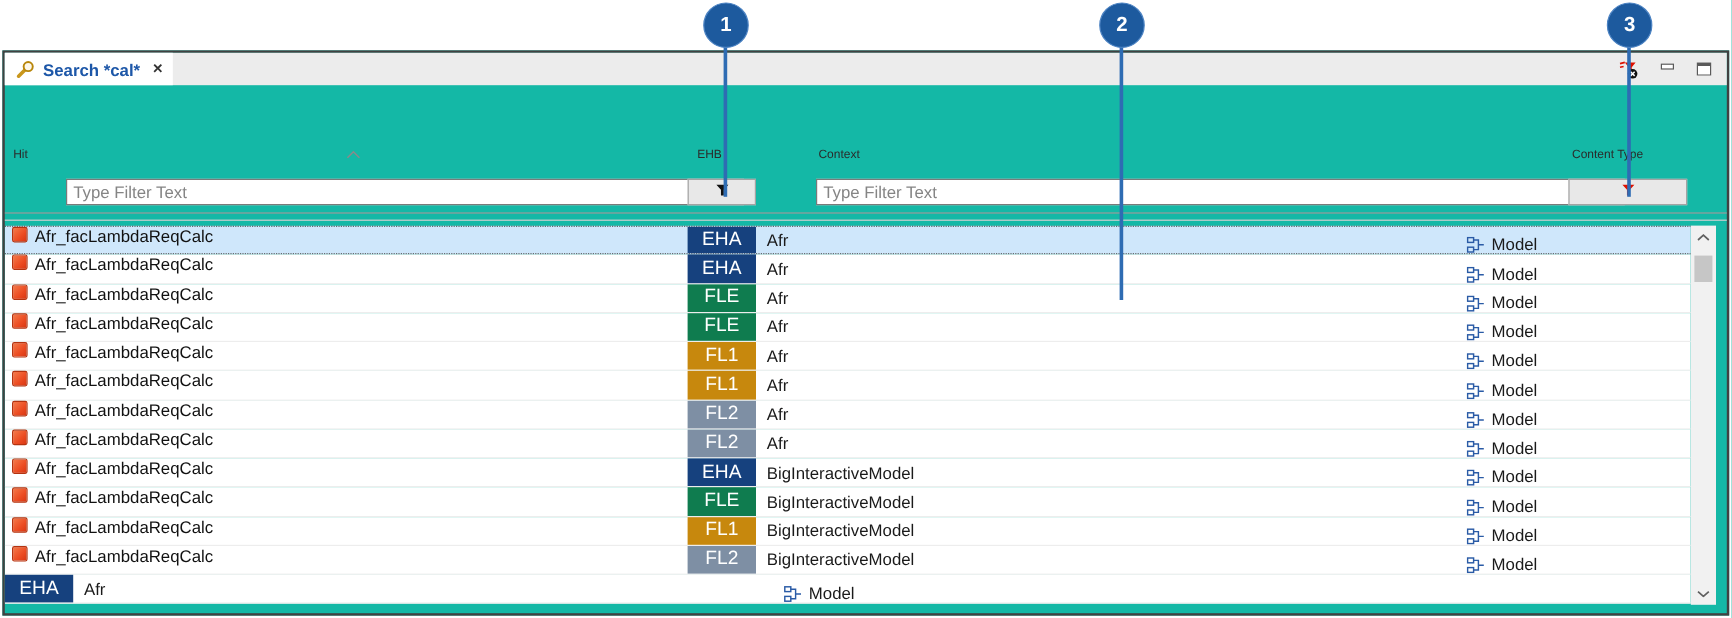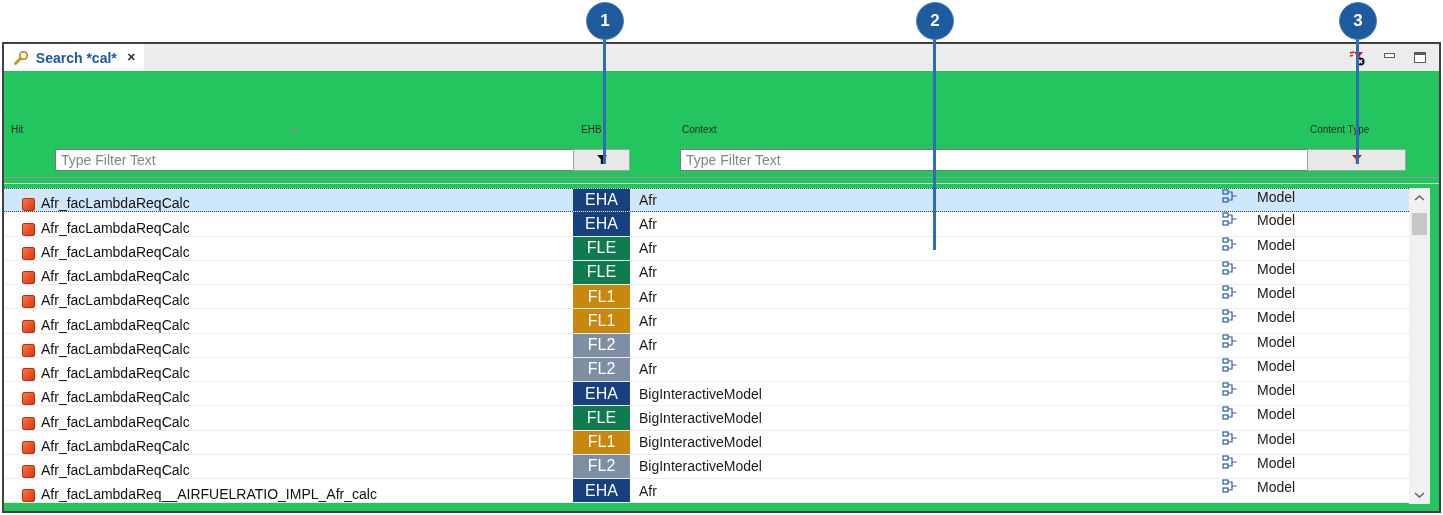--- a/index.html
+++ b/index.html
@@ -20,21 +20,21 @@
   #callout-line-1 { left:603px; top:38px; height:126px; }
   #callout-line-2 { left:933px; top:38px; height:212px; }
   #callout-line-3 { left:1356px; top:38px; height:126px; }
   #callout-1 { left:586px; }
   #callout-2 { left:916px; }
   #callout-3 { left:1339px; }
 
   
   .panel {
     position:absolute; left:2px; top:42px; right:2px; bottom:2px;
-    border:2px solid #414141; background:#22c55e;
+    border:2px solid #414141; background:#14b8a6;
   }
 
   
   .tabbar { height:27px; background:#ececec; display:flex; align-items:stretch; }
   .tab {
     width:140px; background:#ffffff; display:flex; align-items:center;
     gap:6px; padding:0 8px;
   }
   .tab-title { color:#1d57a8; font-weight:bold; font-size:14px; white-space:nowrap; }
   .tab-close { color:#333; font-size:11px; font-weight:bold; margin-left:4px; cursor:default; }
@@ -77,33 +77,33 @@
   
   .results { position:absolute; left:0; top:144px; width:1405px; height:316px; overflow:hidden; }
   .row {
     height:24.25px; display:flex; align-items:stretch; background:#fff;
     border-bottom:1px solid #ededed; cursor:default;
   }
   .row.selected {
     background:#cfe7fb;
     border-top:1px dotted #444; border-bottom:1px dotted #444;
   }
-  .cell-hit { width:569px; display:flex; align-items:flex-end; gap:6px; padding-left:18px; }
+  .cell-hit { width:569px; display:flex; align-items:flex-start; gap:6px; padding-left:6px; }
   .hit-icon {
     width:13px; height:13px; border-radius:2px; flex:none;
     background:linear-gradient(135deg,#f47a4a 0%,#ec4c22 60%,#d83814 100%);
     border:1px solid #b5330f;
   }
   .hit-text { font-size:14px; color:#111; white-space:nowrap; }
   .badge {
     width:57px; flex:none; display:flex; align-items:center; justify-content:center;
     color:#fff; font-size:16px;
   }
   .cell-context { width:592px; padding-left:9px; font-size:14px; display:flex; align-items:center; }
-  .cell-type { flex:1; display:flex; align-items:flex-start; gap:19px; font-size:14px; }
+  .cell-type { flex:1; display:flex; align-items:flex-end; gap:5px; font-size:14px; }
   .type-icon { display:inline-flex; width:16px; height:14px; flex:none; }
 
   
   .scrollbar {
     position:absolute; left:1405px; top:144px; width:21px; height:316px;
     background:#f1f1f1; display:flex; flex-direction:column; align-items:center;
   }
   .sb-btn { width:21px; height:19px; display:flex; align-items:center; justify-content:center; }
   .sb-thumb { width:15px; height:22px; background:#c6c6c6; margin-top:6px; }
   .sb-spacer { flex:1; }
@@ -398,24 +398,20 @@
             <svg width="16" height="14" viewBox="0 0 16 14">
               <rect x="1" y="1" width="5" height="4" fill="none" stroke="#2a5ba6" stroke-width="1.2"></rect>
               <rect x="1" y="9" width="5" height="4" fill="none" stroke="#2a5ba6" stroke-width="1.2"></rect>
               <path d="M6,3 H10 V11 H6 M10,7 H14.5" fill="none" stroke="#2a5ba6" stroke-width="1.2"></path>
             </svg>
           </span>
           <span>Model</span>
         </div>
       </div>
       <div class="row">
-        <div class="cell-hit">
-          <span class="hit-icon"></span>
-          <span class="hit-text">Afr_facLambdaReq__AIRFUELRATIO_IMPL_Afr_calc</span>
-        </div>
         <div class="badge" style="background: rgb(22, 65, 126);">EHA</div>
         <div class="cell-context">Afr</div>
         <div class="cell-type">
           <span class="type-icon">
             <svg width="16" height="14" viewBox="0 0 16 14">
               <rect x="1" y="1" width="5" height="4" fill="none" stroke="#2a5ba6" stroke-width="1.2"></rect>
               <rect x="1" y="9" width="5" height="4" fill="none" stroke="#2a5ba6" stroke-width="1.2"></rect>
               <path d="M6,3 H10 V11 H6 M10,7 H14.5" fill="none" stroke="#2a5ba6" stroke-width="1.2"></path>
             </svg>
           </span>

